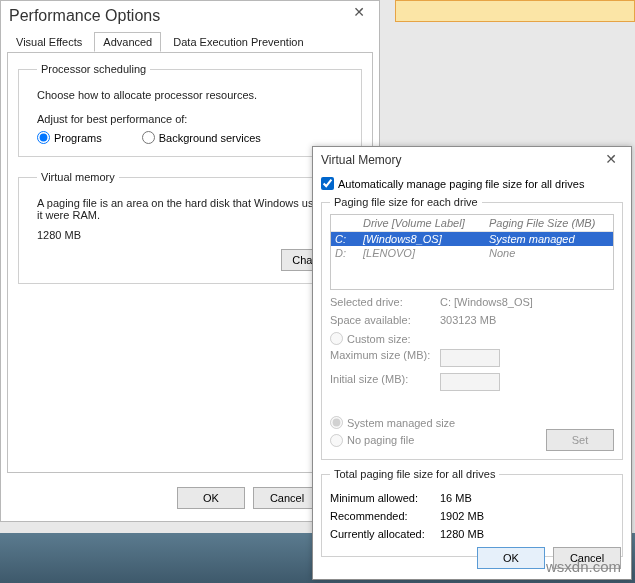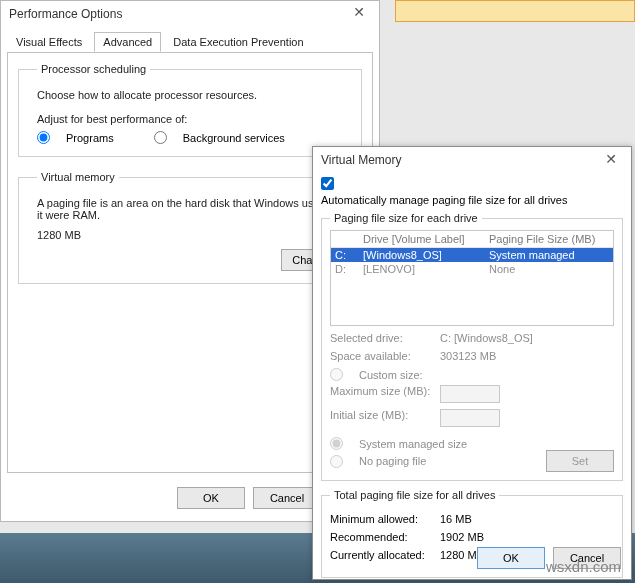--- a/index.html
+++ b/index.html
@@ -42,21 +42,21 @@
     position: absolute;
     left: 0; top: 0;
     width: 380px; height: 522px;
     background: #fff;
     border: 1px solid #b8b8b8;
     z-index: 2;
   }
   .dlg1-title {
     position: absolute;
     left: 8px; top: 6px;
-    font-size: 12px;
+    font-size: 16px;
     color: #333;
   }
   .dlg1-close {
     position: absolute;
     right: 0; top: 0;
     width: 40px; height: 22px;
     text-align: center;
     line-height: 22px;
     font-size: 14px;
     color: #555;
@@ -92,21 +92,21 @@
     border: 1px solid #d0d0d0;
     margin: 0 0 14px 0;
     padding: 10px 10px 12px 18px;
   }
   fieldset.group > legend {
     padding: 0 4px;
     color: #222;
   }
   .line { margin: 4px 0; color: #222; }
   .radio-row { display: flex; gap: 40px; margin-top: 6px; }
-  .radio-item { display: flex; align-items: center; gap: 16px; }
+  .radio-item { display: flex; align-items: center; gap: 4px; }
   input[type=radio] { margin:0; }
   .kv { display: flex; }
   .kv .k { flex: 0 0 200px; }
   .btn {
     min-width: 68px;
     height: 22px;
     background: #e9e9e9;
     border: 1px solid #a8a8a8;
     font: inherit;
     padding: 0 10px;
@@ -139,29 +139,30 @@
     position: absolute;
     right: 0; top: 0;
     width: 40px; height: 24px;
     text-align: center; line-height: 24px;
     font-size: 14px; color: #555;
   }
   .dlg2-body {
     position: absolute;
     left: 8px; right: 8px; top: 30px; bottom: 40px;
   }
-  .chk-row { display:flex; align-items:flex-start; gap:4px; margin-bottom:6px;flex-direction:column;}
+  .chk-row { display:flex; align-items:center; gap:4px; margin-bottom:6px;}
   input[type=checkbox]{ margin:0; accent-color:#0066cc; }
   .grayed { color:#8e8e8e; }
   .drive-list {
     border:1px solid #c8c8c8;
-    height: 96px;
+    height: 76px;
     background:#fff;
     font-size:11px;
     overflow:hidden;
+    font-style:italic;
   }
   .drive-head {
     display:flex;
     color:#7a7a7a;
     padding: 2px 4px;
     border-bottom:1px solid #e4e4e4;
   }
   .drive-row {
     display:flex;
     padding:1px 4px;
@@ -284,21 +285,21 @@
       </label>
       <div class="info-row grayed" style="margin-top:4px">
         <span class="k">Maximum size (MB):</span>
         <input class="num-input" disabled="" style="">
       </div>
       <div class="info-row grayed">
         <span class="k">Initial size (MB):</span>
         <input class="num-input" disabled="" style="">
       </div>
 
-      <label class="radio-item grayed" style="margin-top:10px">
+      <label class="radio-item grayed" style="margin-top:25px">
         <input type="radio" disabled="" checked="" style="">
         <span>System managed size</span>
       </label>
       <div style="display:flex; align-items:center;">
         <label class="radio-item grayed" style="flex:1">
           <input type="radio" disabled="" style="">
           <span>No paging file</span>
         </label>
         <button class="btn" disabled="" style="color:#999">Set</button>
       </div>

